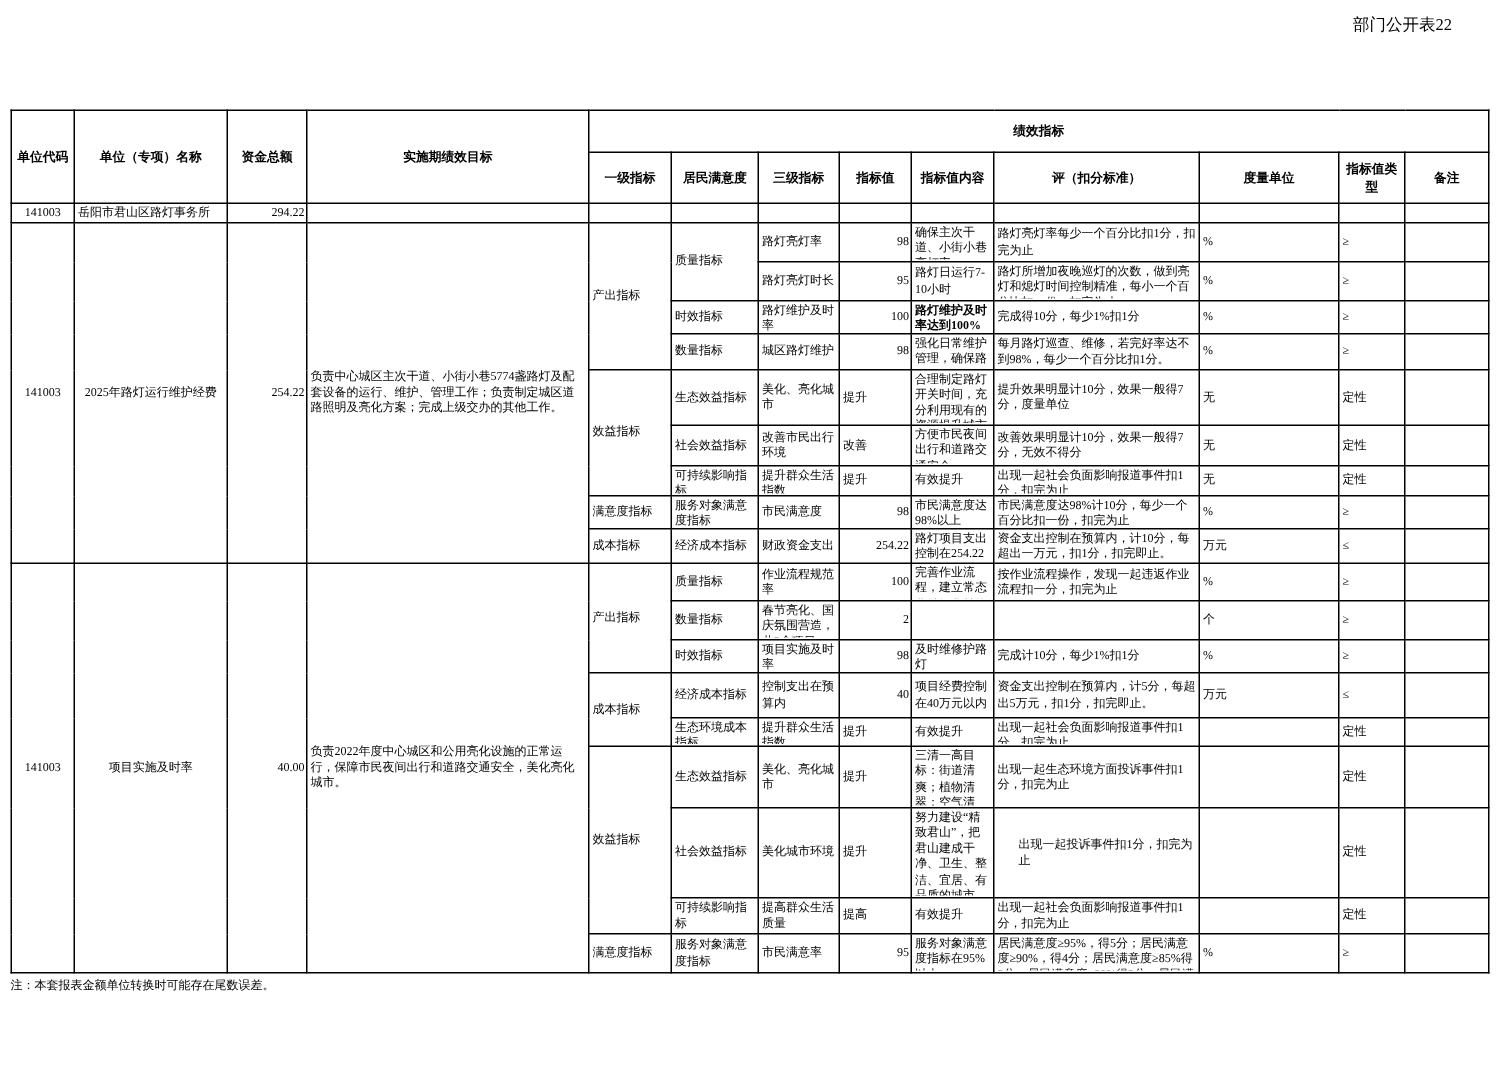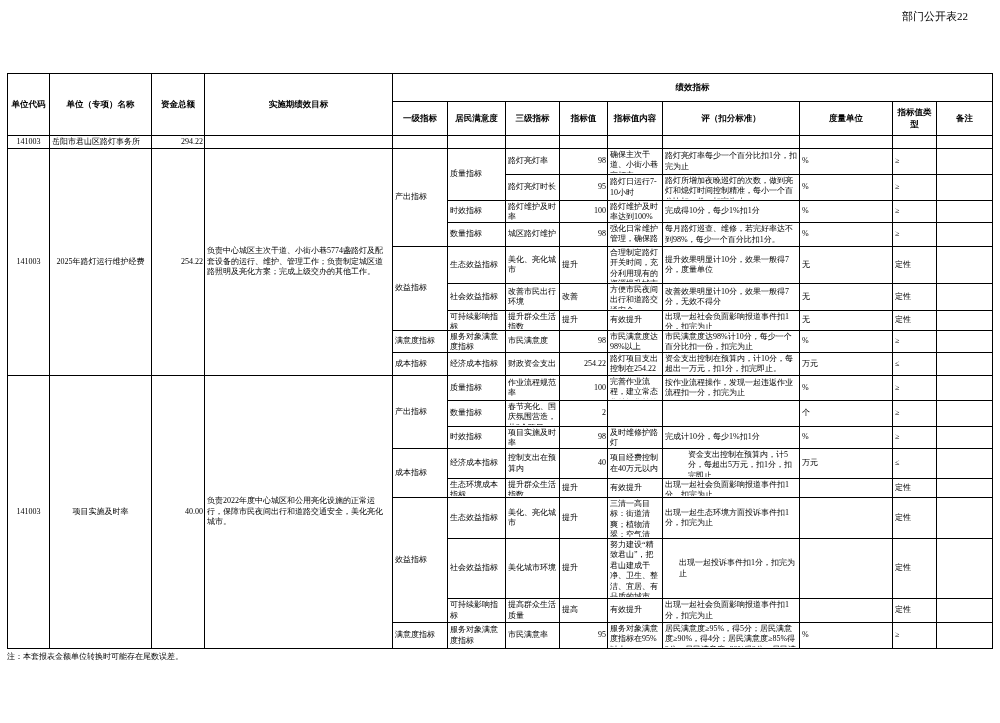--- a/index.html
+++ b/index.html
@@ -174,21 +174,21 @@
           <td>
             <div style="max-height: 19px;">时效指标</div>
           </td>
           <td>
             <div style="max-height: 19px;">路灯维护及时率</div>
           </td>
           <td class="num">
             <div style="max-height: 19px;">100</div>
           </td>
           <td>
-            <div style="max-height: 19px;">路灯维护及时率达到100%</div>
+            <div style="max-height: 19px; font-weight: bold;">路灯维护及时率达到100%</div>
           </td>
           <td>
             <div style="max-height: 19px;">完成得10分，每少1%扣1分</div>
           </td>
           <td>
             <div style="max-height: 19px;">%</div>
           </td>
           <td>
             <div style="max-height: 19px;">≥</div>
           </td>
@@ -464,21 +464,21 @@
           <td>
             <div style="max-height: 27px;">控制支出在预算内</div>
           </td>
           <td class="num">
             <div style="max-height: 27px;">40</div>
           </td>
           <td>
             <div style="max-height: 27px;">项目经费控制在40万元以内</div>
           </td>
           <td>
-            <div style="max-height: 27px; margin-left: 23px;">资金支出控制在预算内，计5分，每超出5万元，扣1分，扣完即止。</div>
+            <div style="max-height: 27px;">资金支出控制在预算内，计5分，每超出5万元，扣1分，扣完即止。</div>
           </td>
           <td>
             <div style="max-height: 27px;">万元</div>
           </td>
           <td>
             <div style="max-height: 27px;">≤</div>
           </td>
           <td>
             <div style="max-height: 27px;"></div>
           </td>

